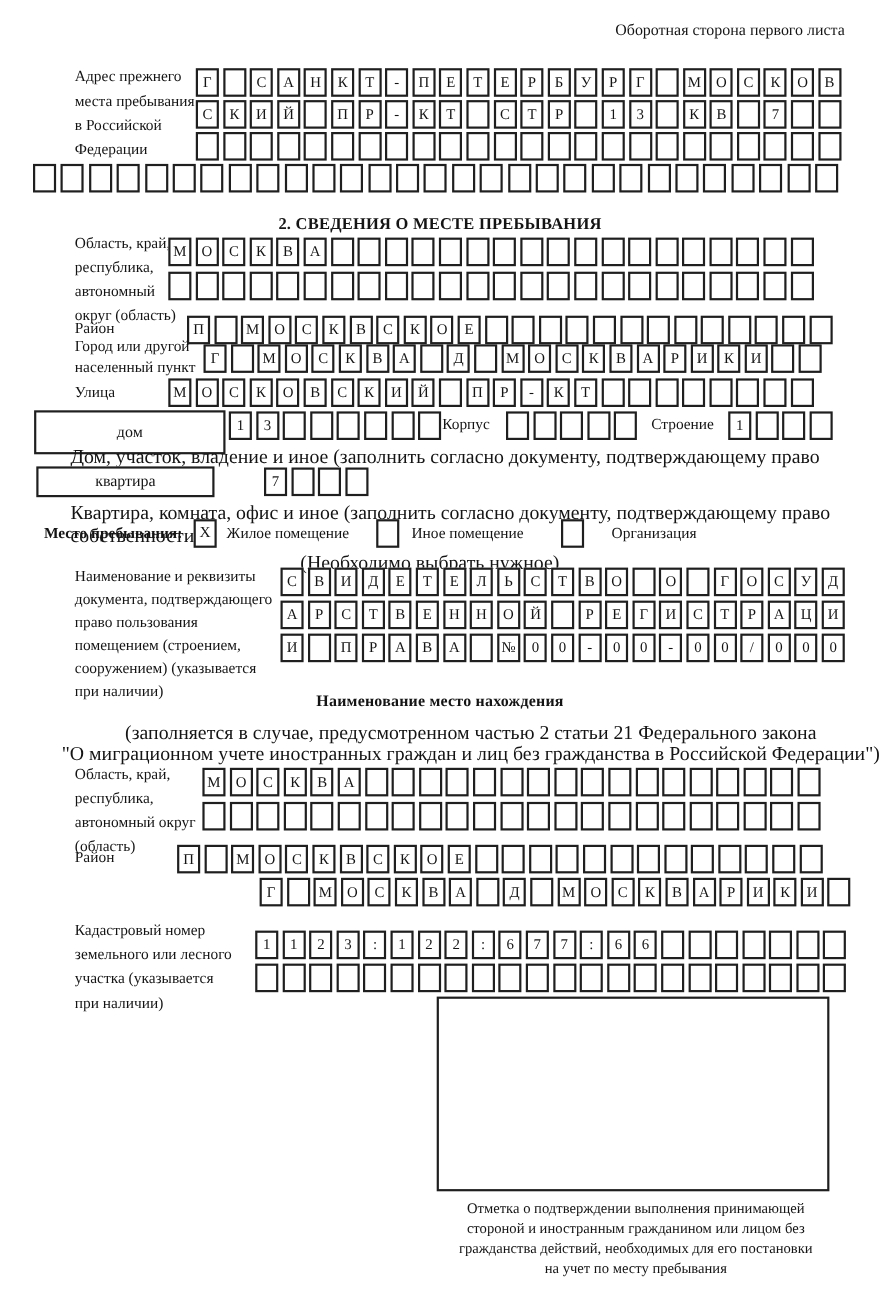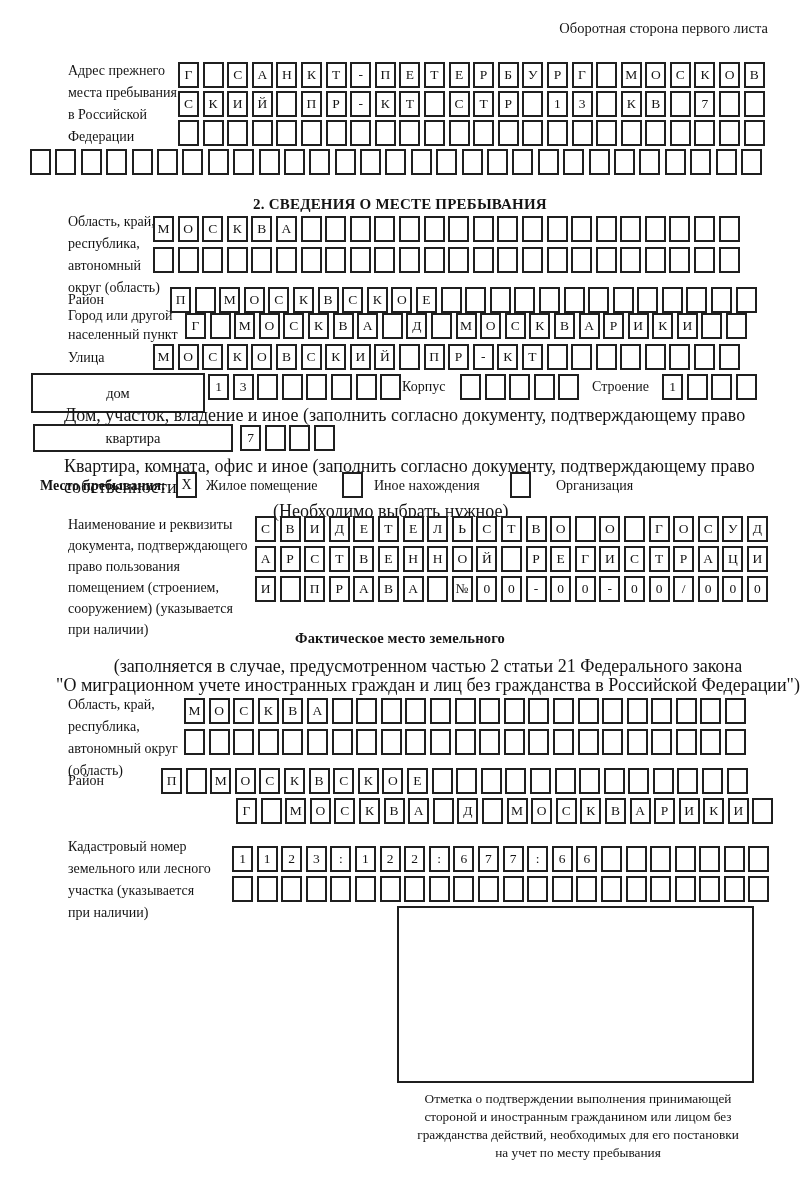--- a/index.html
+++ b/index.html
@@ -314,34 +314,34 @@
     </div>
   <div class="abs lbl" style="left:592px;top:376px;">Строение</div>
   <div class="abs cellrow" style="left:662px;top:374px;">
       <span class="cb">1</span>
       <span class="cb"></span>
       <span class="cb"></span>
       <span class="cb"></span>
     </div>
   <div class="abs note13" style="left:36px;top:405px;">Дом, участок, владение и иное (заполнить согласно документу, подтверждающему право собственности)</div>
 
-  <div class="abs bigbox" style="left:33px;top:424px;width:200px;height:28px;">квартира</div>
+  <div class="abs bigbox" style="left:33px;top:424px;width:162px;height:28px;">квартира</div>
   <div class="abs cellrow" style="left:240px;top:425px;">
       <span class="cb">7</span>
       <span class="cb"></span>
       <span class="cb"></span>
       <span class="cb"></span>
     </div>
   <div class="abs note13" style="left:36px;top:456px;">Квартира, комната, офис и иное (заполнить согласно документу, подтверждающему право собственности)</div>
 
   <div class="abs lbl" style="left:40px;top:475px;font-weight:bold;">Место пребывания:</div>
   <div class="ck" style="left:176px;top:472px;">X</div>
   <div class="abs lbl" style="left:206px;top:475px;">Жилое помещение</div>
   <div class="ck" style="left:342px;top:472px;"></div>
-  <div class="abs lbl" style="left:374px;top:475px;">Иное нахождения</div>
+  <div class="abs lbl" style="left:374px;top:475px;">Иное помещение</div>
   <div class="ck" style="left:510px;top:472px;"></div>
   <div class="abs lbl" style="left:556px;top:475px;">Организация</div>
   <div class="abs note13" style="left:245px;top:501px;">(Необходимо выбрать нужное)</div>
 
   <div class="abs" style="left:68px;top:514px;font-size:14px;line-height:21px;">
       <div>Наименование и реквизиты</div>
       <div>документа, подтверждающего</div>
       <div>право пользования</div>
       <div>помещением (строением,</div>
       <div>сооружением) (указывается</div>
@@ -410,21 +410,21 @@
       <span class="cb">0</span>
       <span class="cb">-</span>
       <span class="cb">0</span>
       <span class="cb">0</span>
       <span class="cb">/</span>
       <span class="cb">0</span>
       <span class="cb">0</span>
       <span class="cb">0</span>
     </div>
 
-  <div class="cabs h2" style="top:630px;font-size:14.5px;">Фактическое место земельного</div>
+  <div class="cabs h2" style="top:630px;font-size:14.5px;">Наименование место нахождения</div>
   <div class="cabs note13" style="top:656px;">(заполняется в случае, предусмотренном частью 2 статьи 21 Федерального закона</div>
   <div class="cabs note13" style="top:675px;">"О миграционном учете иностранных граждан и лиц без гражданства в Российской Федерации")</div>
 
   <div class="abs lbl" style="left:68px;top:694px;">
       <div>Область, край,</div>
       <div>республика,</div>
       <div>автономный округ</div>
       <div>(область)</div>
     </div>
   <div class="abs cellrow" style="left:184px;top:698px;">

